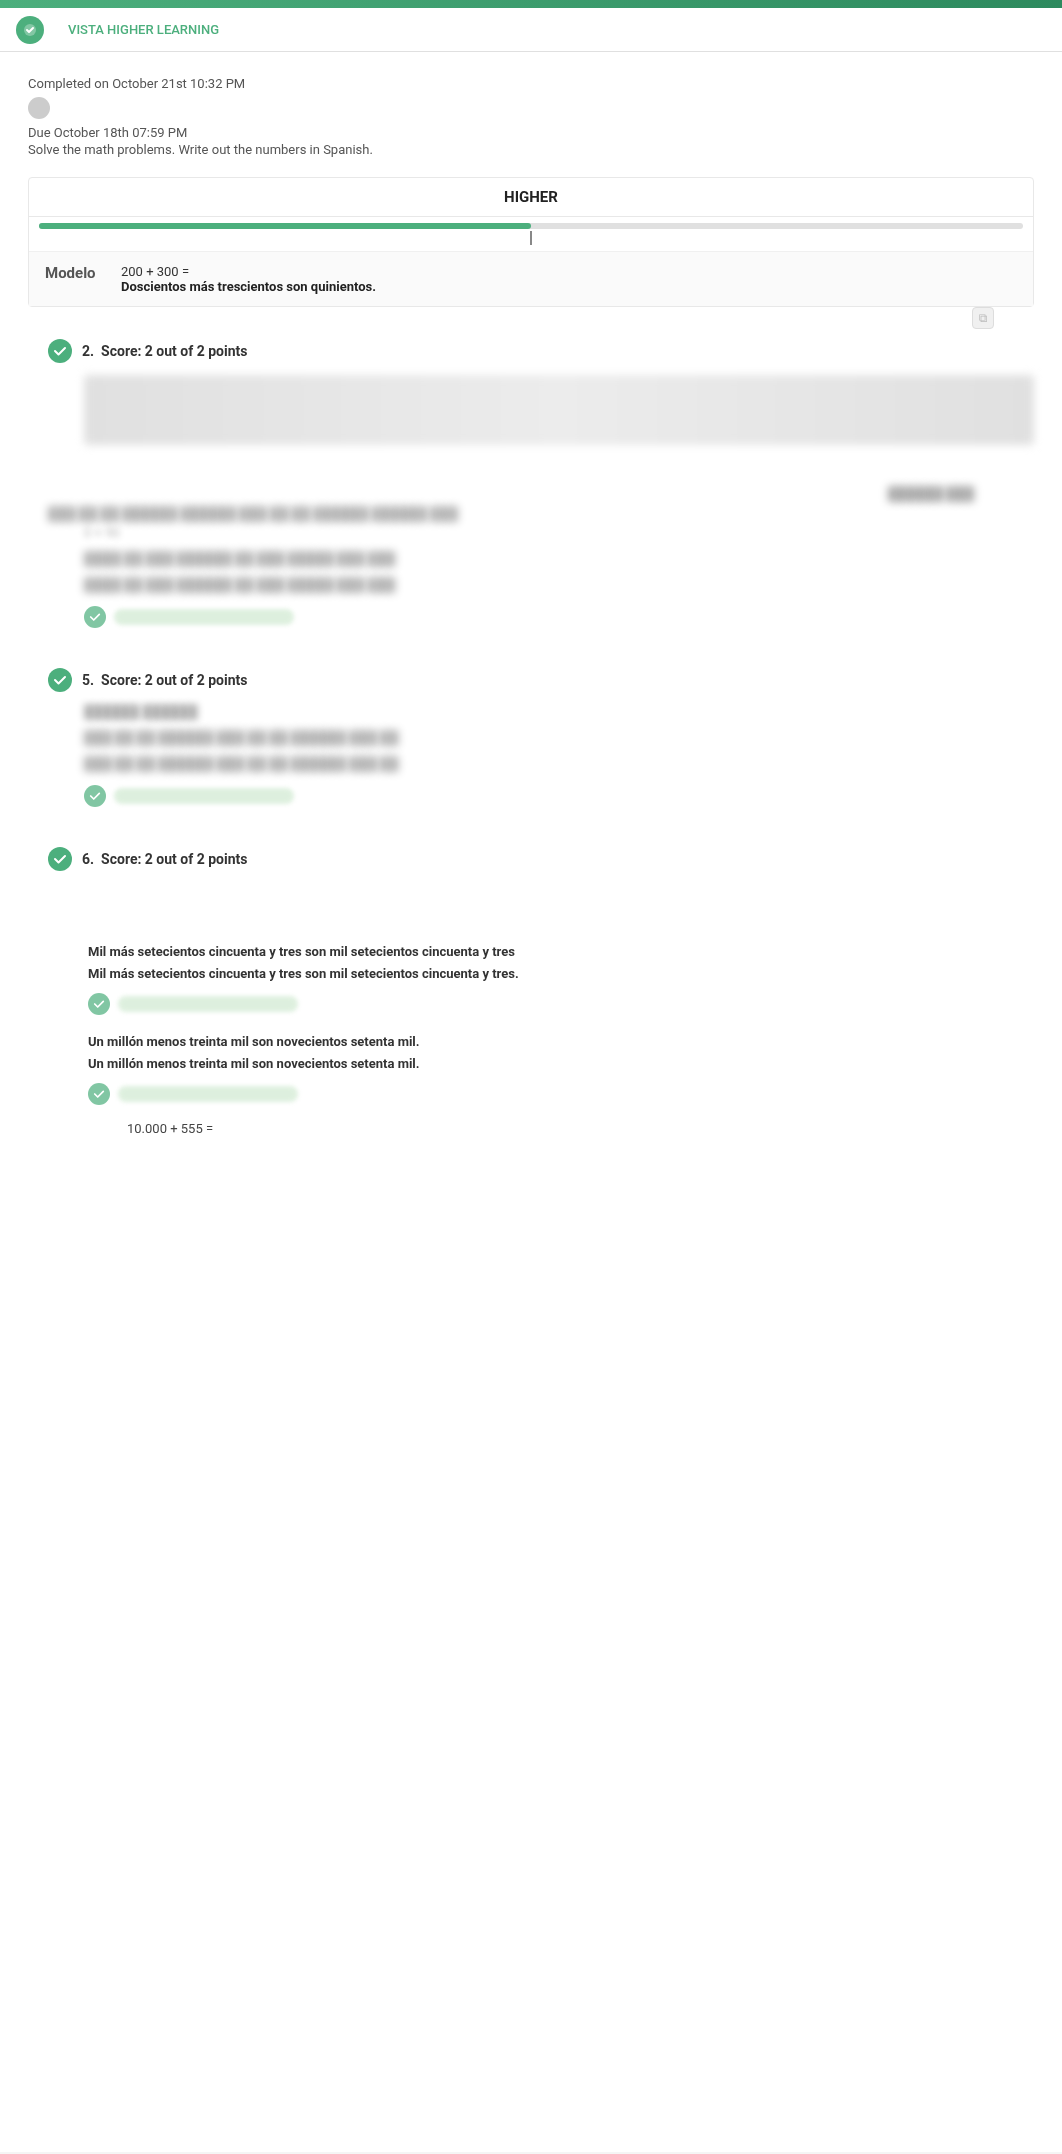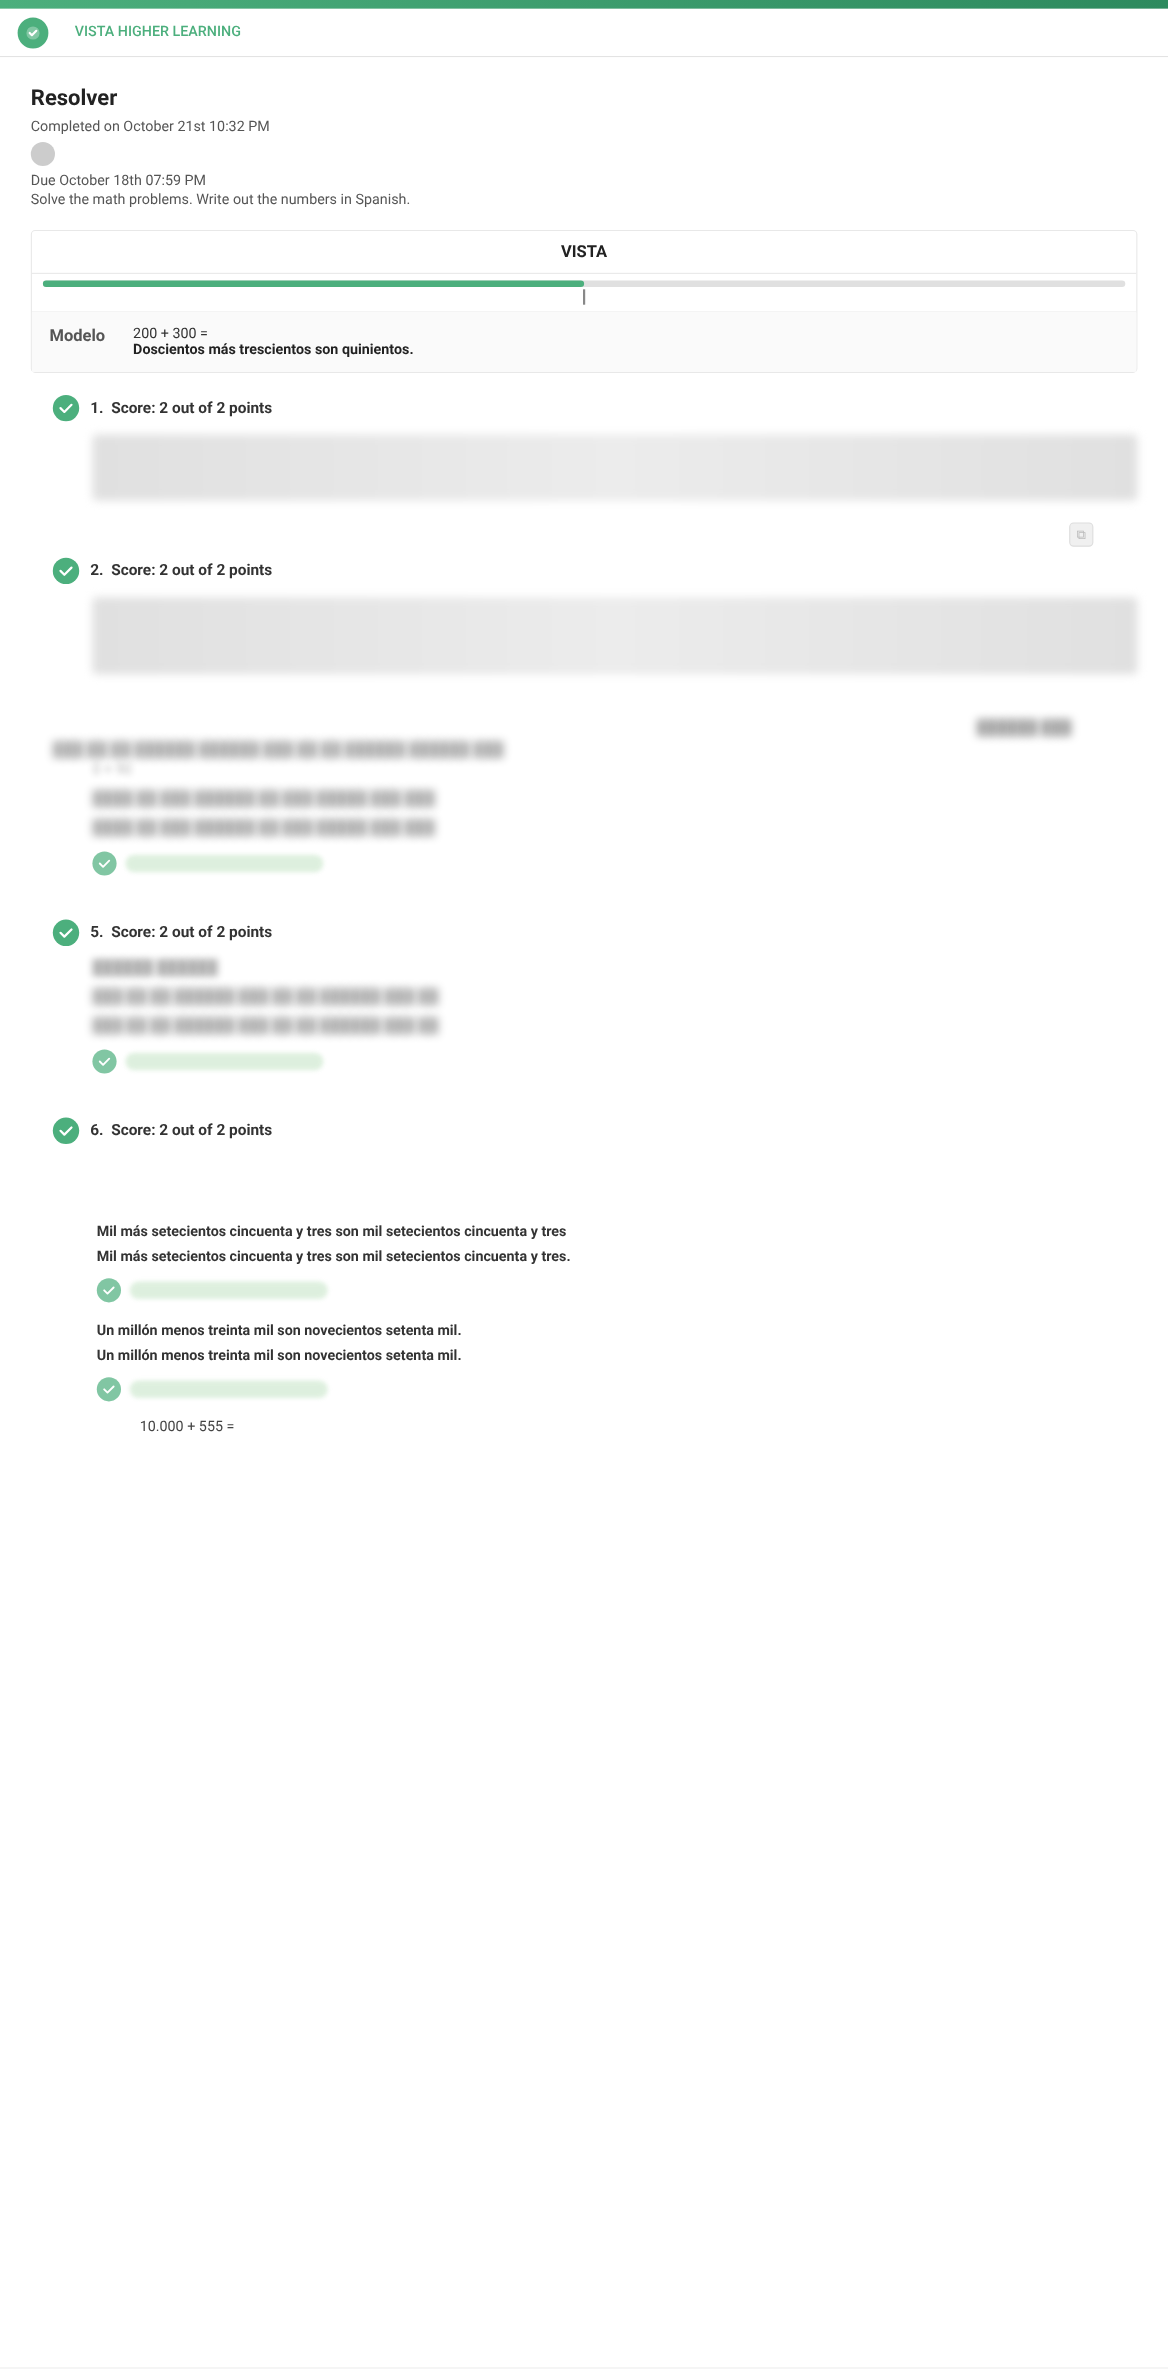--- a/index.html
+++ b/index.html
@@ -257,63 +257,46 @@
         <path d="M5 8 L7 10 L11 6" stroke="white" stroke-width="2" stroke-linecap="round" stroke-linejoin="round"></path>
       </svg>
     </div>
     <span class="nav-logo-text">VISTA HIGHER LEARNING</span>
   </div>
 </div>
 
 <div class="main-container">
 
   <div>
-    <h1 class="assignment-title">Resolver</h1>
     <div class="assignment-meta">Completed on October 21st 10:32 PM</div>
     <div class="avatar-row">
       <div class="avatar-circle"></div>
     </div>
     <div class="due-date">Due October 18th 07:59 PM</div>
     <div class="description">Solve the math problems. Write out the numbers in Spanish.</div>
   </div>
 
   <div class="ayuda-section">
-    <div class="ayuda-title">VISTA</div>
+    <div class="ayuda-title">HIGHER</div>
     <div class="ayuda-progress-bar-container">
       <div class="progress-bar-track">
         <div class="progress-bar-fill"></div>
       </div>
       <div class="progress-indicator"></div>
     </div>
 
     <div class="modelo-row">
       <div class="modelo-label">Modelo</div>
       <div>
         <div class="modelo-content">200 + 300 =</div>
         <div class="modelo-answer">Doscientos más trescientos son quinientos.</div>
       </div>
     </div>
   </div>
 
-  <div class="question-block">
-    <div class="question-header">
-      <div class="score-badge">
-        <svg viewBox="0 0 14 14" fill="none">
-          <path d="M2 7 L5.5 10.5 L12 4" stroke="white" stroke-width="2" stroke-linecap="round" stroke-linejoin="round"></path>
-        </svg>
-      </div>
-      <span class="score-text">
-        <span>1.&nbsp;</span>
-        <span>Score: 2 out of 2 points</span>
-      </span>
-    </div>
-    <div class="question-content-area">
-      <div class="blurred-content" style="height:60px; background: linear-gradient(90deg,#e0e0e0,#ececec,#e0e0e0); border-radius:4px; filter:blur(4px);"></div>
-    </div>
-  </div>
 
   <div style="display:flex; justify-content:flex-end; padding-right:40px; margin-top:-20px; margin-bottom:10px;">
     <div style="width:22px;height:22px;background:#f0f0f0;border:1px solid #ddd;border-radius:4px;display:flex;align-items:center;justify-content:center;color:#bbb;font-size:12px;">⧉</div>
   </div>
 
   <div class="question-block">
     <div class="question-header">
       <div class="score-badge">
         <svg viewBox="0 0 14 14" fill="none">
           <path d="M2 7 L5.5 10.5 L12 4" stroke="white" stroke-width="2" stroke-linecap="round" stroke-linejoin="round"></path>

